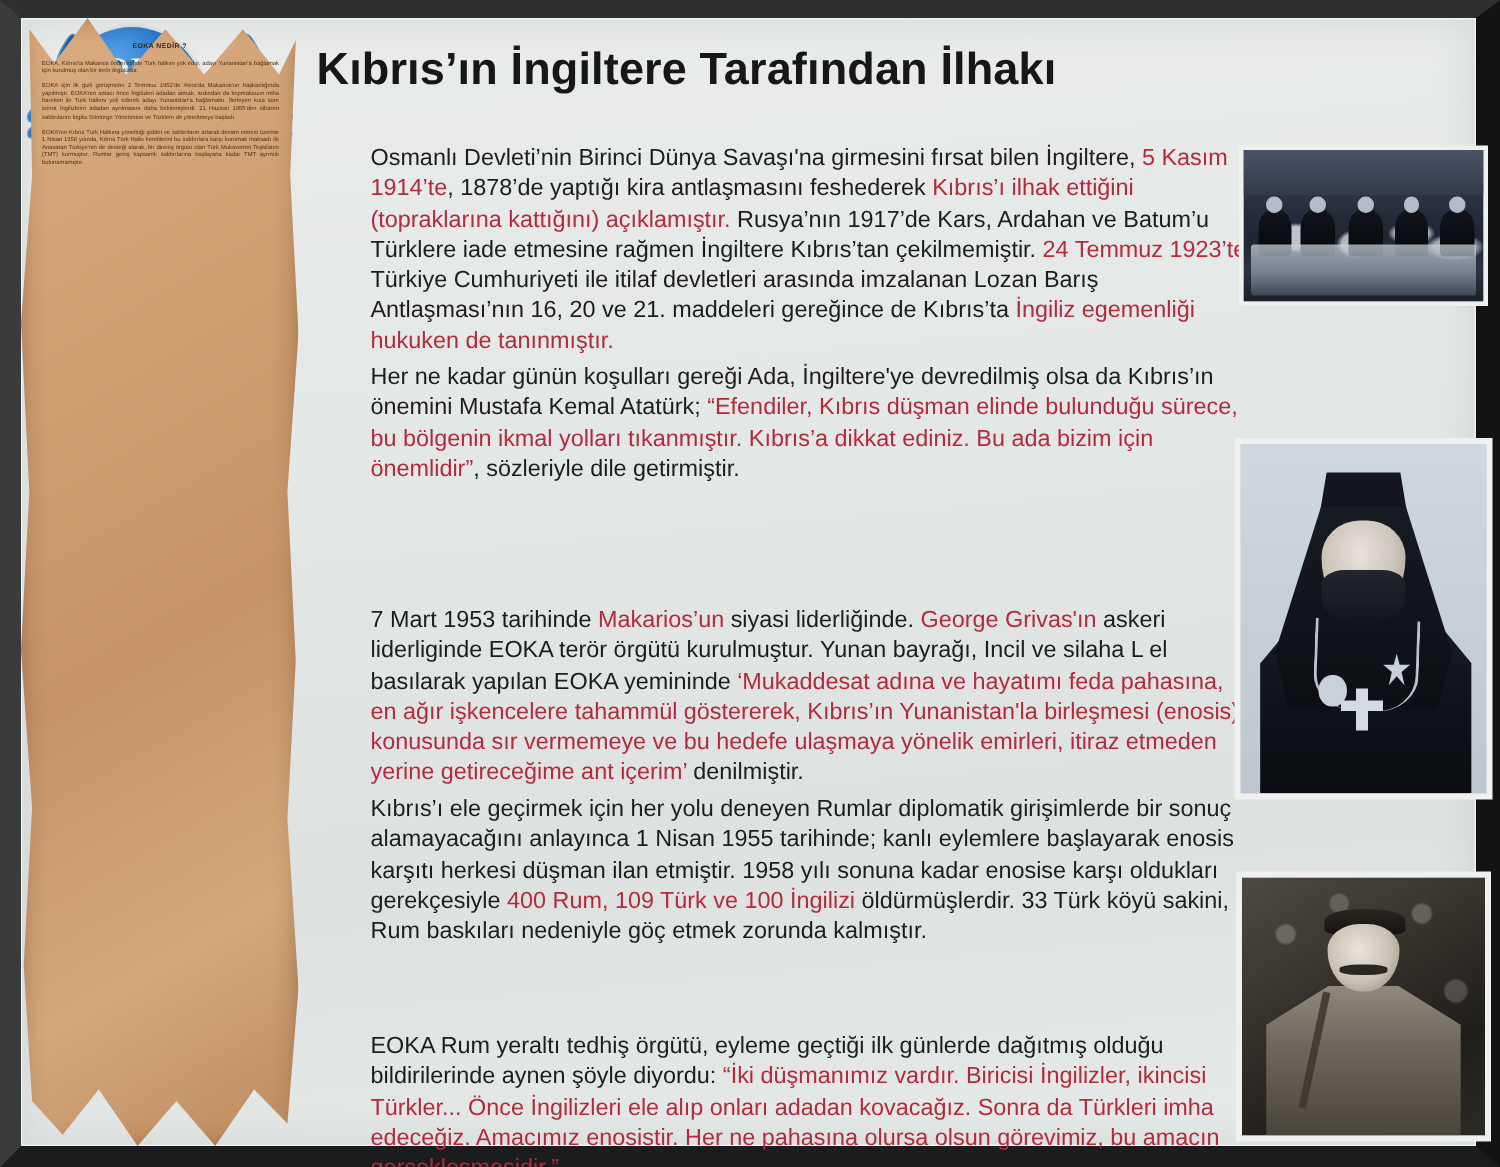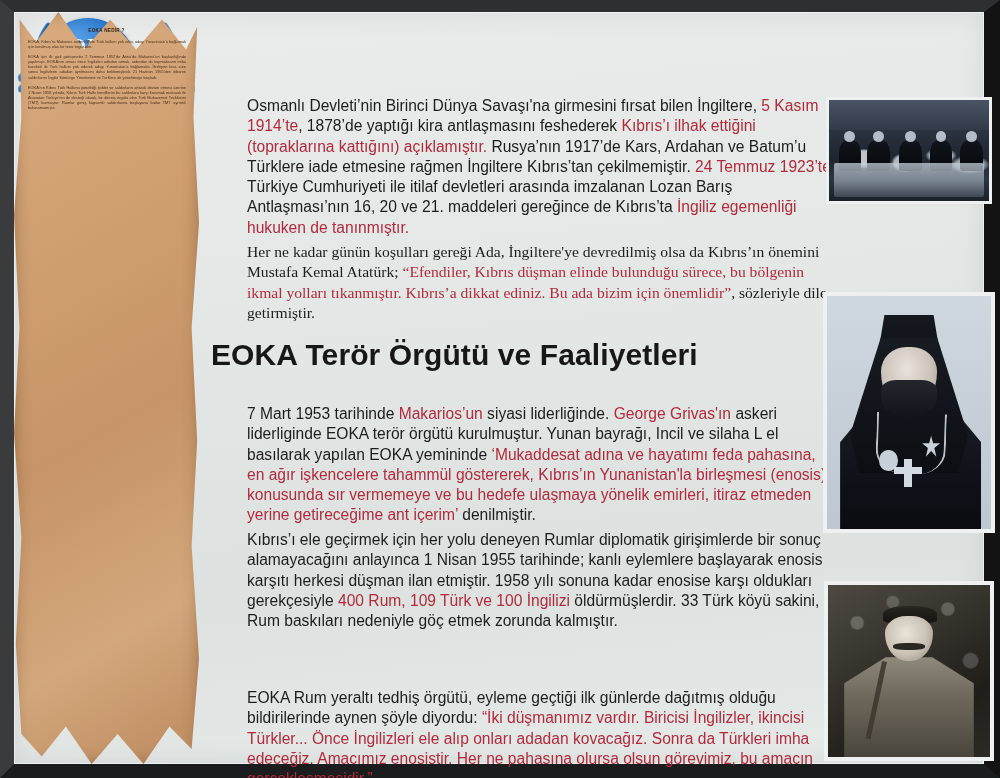--- a/index.html
+++ b/index.html
@@ -37,21 +37,21 @@
 
   
   .para{
     position:absolute;left:12px;width:590px;
     font-size:15.6px;line-height:20.3px;color:#1d1d1d;text-align:left;
     font-family:"Liberation Sans",sans-serif;
     margin-left:36px;
   }
   .r{color:#b32a3c;}
   #p1{top:84px;}
-  #p2{top:230px;font-family:Liberation Serif, serif;}
+  #p2{top:230px;}
   #p3{top:392px;}
   #p4{top:518px;}
   #p5{top:676px;}
 
   
   .ph{position:absolute;background:#cfd3d1;overflow:hidden;}
   .ph .inner{position:absolute;inset:0;}
 
   
   #ataturk{left:22px;top:85px;width:126px;height:228px;
@@ -300,25 +300,25 @@
           <p>EOKA, Kıbrıs’ta Makarios önderliğinde Türk halkını yok edip, adayı Yunanistan’a bağlamak için kurulmuş olan bir terör örgütüdür.</p>
           <p>EOKA için ilk gizli görüşmeler 2 Temmuz 1952’de Atina’da Makarios’un başkanlığında yapılmıştı. EOKA’nın amacı önce İngilizleri adadan atmak, ardından da kopmaksızın imha hareketi ile Türk halkını yok ederek adayı Yunanistan’a bağlamaktı. İlerleyen kısa süre sonra İngilizlerin adadan ayrılmasını daha beklemişlerdi. 21 Haziran 1955’den itibaren saldırılarını İngiliz Sömürge Yönetimine ve Türklere de yöneltmeye başladı.</p>
           <p>EOKA’nın Kıbrıs Türk Halkına yönelttiği şiddet ve saldırıların artarak devam etmesi üzerine 1 Nisan 1958 yılında, Kıbrıs Türk Halkı kendilerini bu saldırılara karşı korumak maksadı ile Anavatan Türkiye’nin de desteği alarak, bir direniş örgütü olan Türk Mukavemet Teşkilatını (TMT) kurmuştur. Rumlar geniş kapsamlı saldırılarına başlayana kadar TMT ayrıntılı bulunamamıştır.</p>
         </div>
       </div>
 
     </div>
 
     <div class="col-mid">
 
+      <h1 class="sec" id="title1">Kıbrıs’ın İngiltere Tarafından İlhakı</h1>
 
       <div class="para" id="p1"><span>Osmanlı Devleti’nin Birinci Dünya Savaşı'na girmesini fırsat bilen İngiltere, </span><span class="r">5 Kasım 1914’te</span><span>, 1878’de yaptığı kira antlaşmasını feshederek </span><span class="r">Kıbrıs’ı ilhak ettiğini (topraklarına kattığını) açıklamıştır.</span><span> Rusya’nın 1917’de Kars, Ardahan ve Batum’u  Türklere iade etmesine rağmen İngiltere Kıbrıs’tan çekilmemiştir. </span><span class="r">24 Temmuz  1923’te</span><span>, Türkiye Cumhuriyeti ile itilaf devletleri arasında imzalanan Lozan Barış Antlaşması’nın 16, 20 ve 21. maddeleri gereğince de Kıbrıs’ta </span><span class="r">İngiliz egemenliği hukuken de tanınmıştır.</span></div>
       <div class="para" id="p2"><span>Her ne kadar günün koşulları gereği Ada, İngiltere'ye devredilmiş olsa da Kıbrıs’ın önemini Mustafa Kemal Atatürk; </span><span class="r">“Efendiler, Kıbrıs düşman elinde bulunduğu sürece, bu bölgenin ikmal yolları tıkanmıştır. Kıbrıs’a dikkat ediniz. Bu ada bizim için önemlidir”</span><span>, sözleriyle dile getirmiştir.</span></div>
 
-      <h1 class="sec" id="title2">EOKA Terör Örgütü ve Faaliyetleri</h1>
 
       <div class="para" id="p3"><span>7 Mart 1953 tarihinde </span><span class="r">Makarios’un</span><span> siyasi liderliğinde. </span><span class="r">George Grivas'ın</span><span> askeri liderliginde EOKA terör örgütü kurulmuştur. Yunan bayrağı, Incil ve silaha L el basılarak yapılan EOKA yemininde </span><span class="r">‘Mukaddesat adına ve hayatımı feda pahasına, en ağır işkencelere tahammül göstererek, Kıbrıs’ın Yunanistan'la birleşmesi (enosis) konusunda sır vermemeye ve bu hedefe ulaşmaya yönelik emirleri, itiraz etmeden yerine getireceğime ant içerim’</span><span> denilmiştir.</span></div>
       <div class="para" id="p4"><span>Kıbrıs’ı ele geçirmek için her yolu deneyen Rumlar diplomatik girişimlerde bir sonuç alamayacağını anlayınca 1 Nisan 1955 tarihinde; kanlı eylemlere başlayarak enosis karşıtı herkesi düşman ilan etmiştir. 1958 yılı sonuna kadar enosise karşı oldukları gerekçesiyle </span><span class="r">400 Rum, 109 Türk ve 100 İngilizi</span><span> öldürmüşlerdir. 33 Türk köyü sakini, Rum baskıları nedeniyle göç etmek zorunda kalmıştır.</span></div>
       <div class="para" id="p5"><span>EOKA Rum yeraltı tedhiş örgütü, eyleme geçtiği ilk günlerde dağıtmış olduğu bildirilerinde aynen şöyle diyordu: </span><span class="r">“İki düşmanımız vardır. Biricisi İngilizler, ikincisi Türkler... Önce İngilizleri ele alıp onları adadan kovacağız. Sonra da Türkleri imha edeceğiz. Amacımız enosistir. Her ne pahasına olursa olsun görevimiz, bu amacın gerçekleşmesidir.”</span></div>
 
     </div>
 
     <div class="col-right">
 
       <div class="ph" id="lozan">

